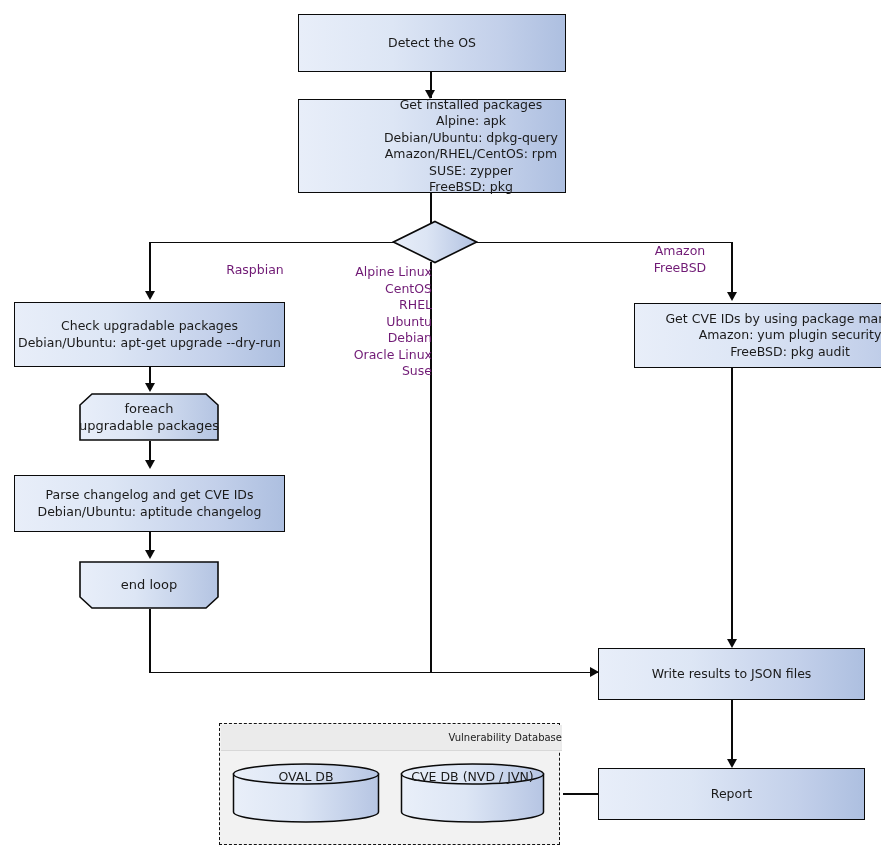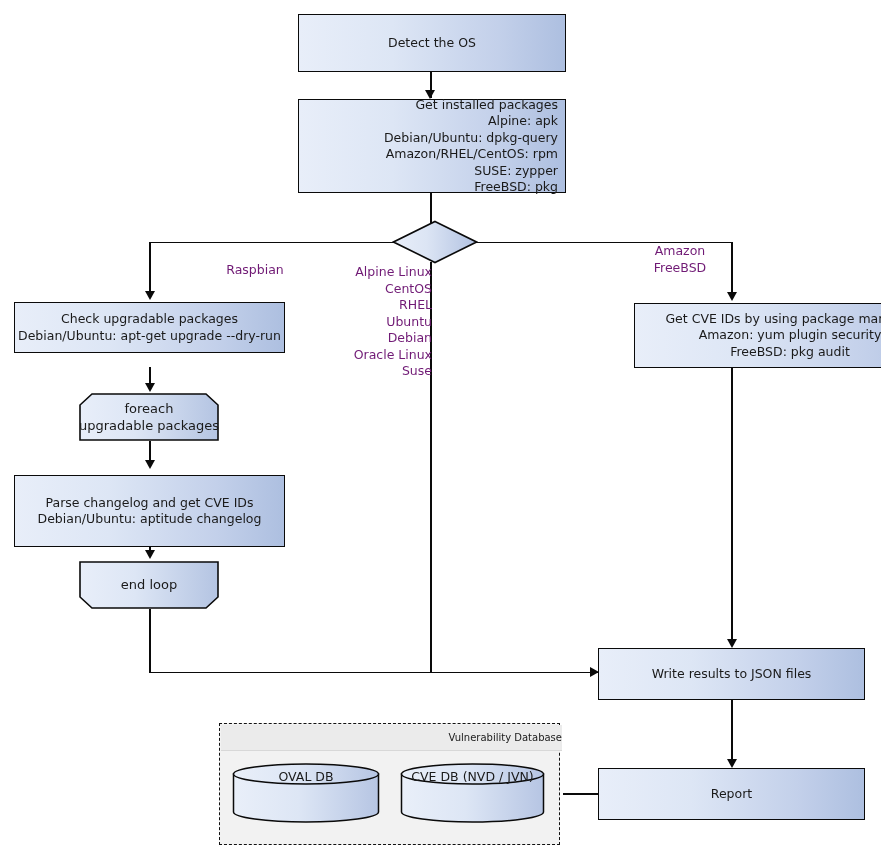--- a/index.html
+++ b/index.html
@@ -187,21 +187,21 @@
 Oracle Linux
 Suse</div>
 
   <div class="elabel center" style="left:630px; top:243px; width:100px;">Amazon
 FreeBSD</div>
 
   <div class="node" style="left:298px; top:14px; width:268px; height:58px;">
     <span>Detect the OS</span>
   </div>
 
-  <div class="node right-text" style="left:298px; top:99px; width:268px; height:94px;">
+  <div class="node right-text" style="left:298px; top:99px; width:268px; height:94px;text-align:center;">
     <span>Get installed packages
 Alpine: apk
 Debian/Ubuntu: dpkg-query
 Amazon/RHEL/CentOS: rpm
 SUSE: zypper
 FreeBSD: pkg</span>
   </div>
 
   <div class="diamond" style="left:392px; top:220px; width:86px; height:44px;">
     <svg width="86" height="44" viewBox="0 0 86 44">
@@ -209,41 +209,41 @@
         <linearGradient id="gradDiamond" x1="0" y1="0" x2="1" y2="0">
           <stop offset="0%" stop-color="#e8eef9"></stop>
           <stop offset="40%" stop-color="#dce5f4"></stop>
           <stop offset="100%" stop-color="#b2c2e2"></stop>
         </linearGradient>
       </defs>
       <polygon points="43,1.5 84.5,22 43,42.5 1.5,22" fill="url(#gradDiamond)" stroke="#0a0a0a" stroke-width="1.6"></polygon>
     </svg>
   </div>
 
-  <div class="node" style="left:14px; top:302px; width:271px; height:51px;">
+  <div class="node" style="left:14px; top:302px; width:271px; height:65px;">
     <span>Check upgradable packages
 Debian/Ubuntu: apt-get upgrade --dry-run</span>
   </div>
 
   <div class="node chamfer-top" style="left:79px; top:393px; width:140px; height:48px;">
     <svg class="shape" width="140" height="48" viewBox="0 0 140 48">
       <defs>
         <linearGradient id="gradForeach" x1="0" y1="0" x2="1" y2="0">
           <stop offset="0%" stop-color="#e8eef9"></stop>
           <stop offset="40%" stop-color="#dde6f5"></stop>
           <stop offset="100%" stop-color="#b4c4e2"></stop>
         </linearGradient>
       </defs>
       <polygon points="13,1 127,1 139,12 139,47 1,47 1,12" fill="url(#gradForeach)" stroke="#0a0a0a" stroke-width="1.6"></polygon>
     </svg>
     <div class="chamfer-label">foreach
 upgradable  packages</div>
   </div>
 
-  <div class="node" style="left:14px; top:475px; width:271px; height:72px;">
+  <div class="node" style="left:14px; top:475px; width:271px; height:57px;">
     <span>Parse changelog and get  CVE IDs
 Debian/Ubuntu: aptitude changelog</span>
   </div>
 
   <div class="node chamfer-bottom" style="left:79px; top:561px; width:140px; height:48px;">
     <svg class="shape" width="140" height="48" viewBox="0 0 140 48">
       <defs>
         <linearGradient id="gradEndLoop" x1="0" y1="0" x2="1" y2="0">
           <stop offset="0%" stop-color="#e8eef9"></stop>
           <stop offset="40%" stop-color="#dde6f5"></stop>

